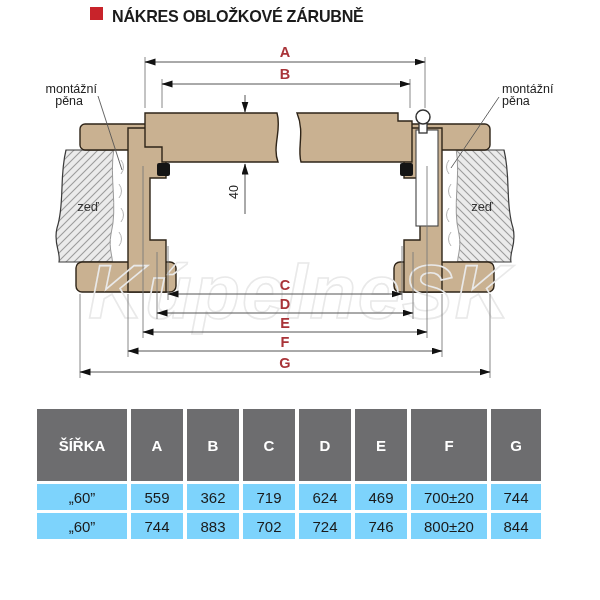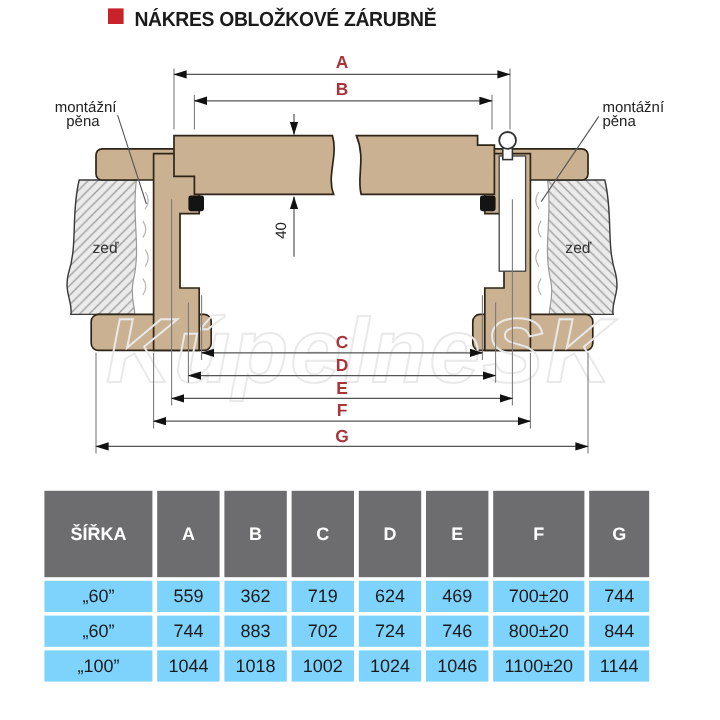--- a/index.html
+++ b/index.html
@@ -150,24 +150,14 @@
   <tr>
     <td>„60”</td>
     <td>744</td>
     <td>883</td>
     <td>702</td>
     <td>724</td>
     <td>746</td>
     <td>800±20</td>
     <td>844</td>
   </tr>
-  <tr>
-    <td>„100”</td>
-    <td>1044</td>
-    <td>1018</td>
-    <td>1002</td>
-    <td>1024</td>
-    <td>1046</td>
-    <td>1100±20</td>
-    <td>1144</td>
-  </tr>
 </tbody>
   </table>
 
 </body></html>

